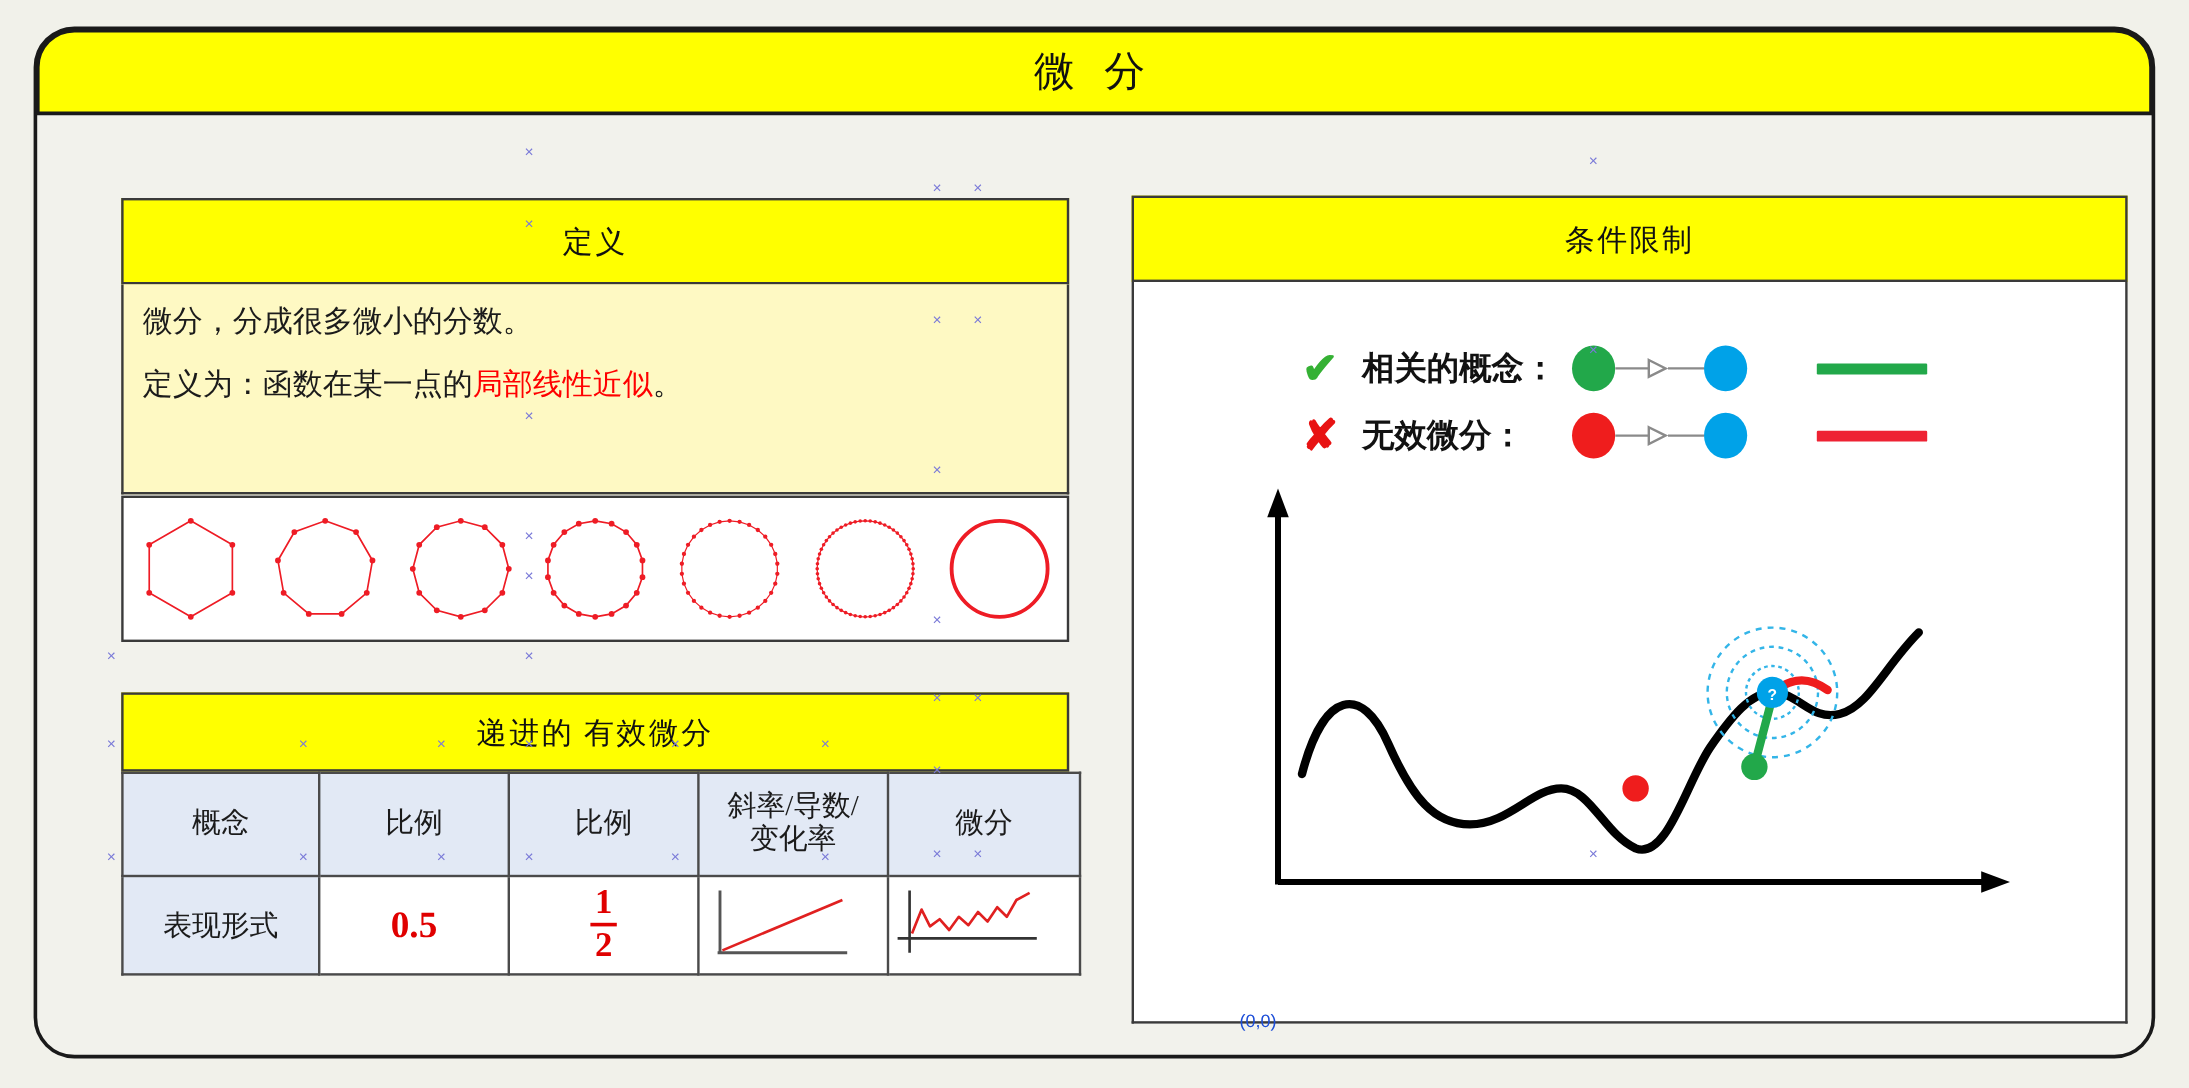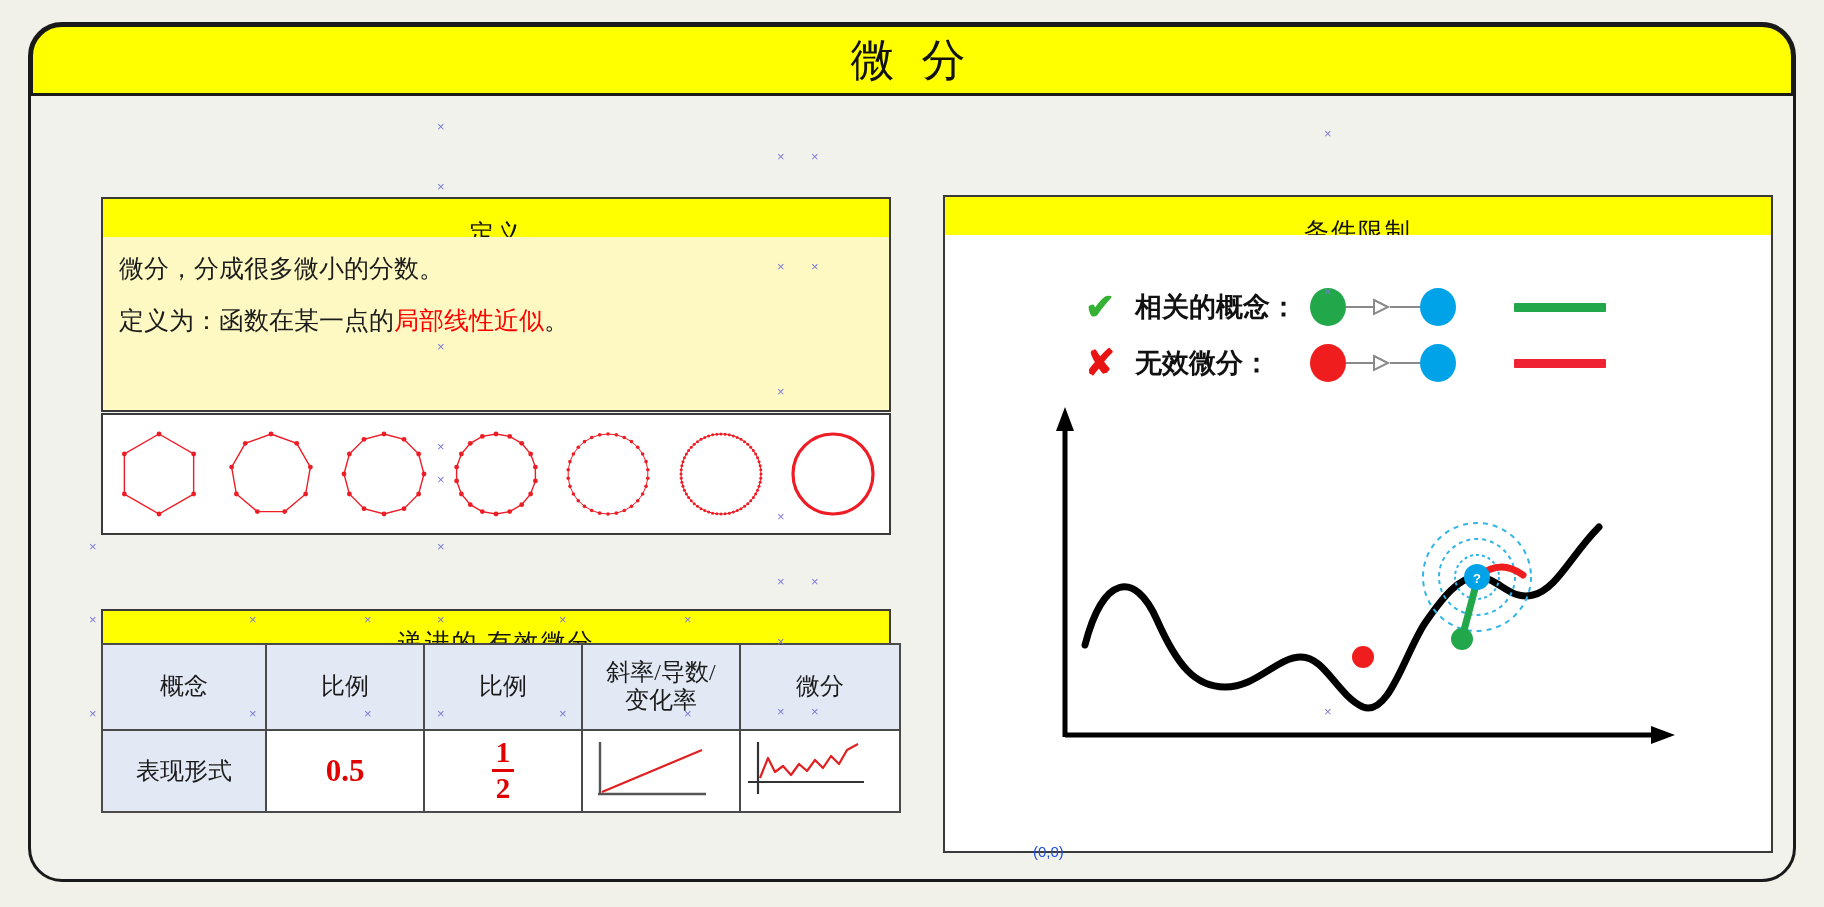--- a/index.html
+++ b/index.html
@@ -23,31 +23,30 @@
     position: absolute;
     left: -1px; top: -1px;
     width: 1764px; height: 72px;
     background: #ffff00;
     border: 3px solid #1a1a1a;
     border-top-left-radius: 32px;
     border-top-right-radius: 32px;
     display: flex; align-items: center; justify-content: center;
   }
   .title-text {
-    font-size: 44px; font-weight: 400; color: #111;
+    font-size: 34px; font-weight: 400; color: #111;
     letter-spacing: 8px;
   }
   
   .panel-head {
     background: #ffff00;
     border: 2px solid #3a3a3a;
     display: flex; align-items: center; justify-content: center;
     font-size: 25px; color: #111;
     letter-spacing: 2px;
-    margin-top: 32px;
   }
   .panel-body {
     background: #fef9c3;
     border: 2px solid #3a3a3a;
     border-top: none;
   }
   
   #def-head {
     position: absolute; left: 70px; top: 140px;
     width: 790px; height: 72px;

